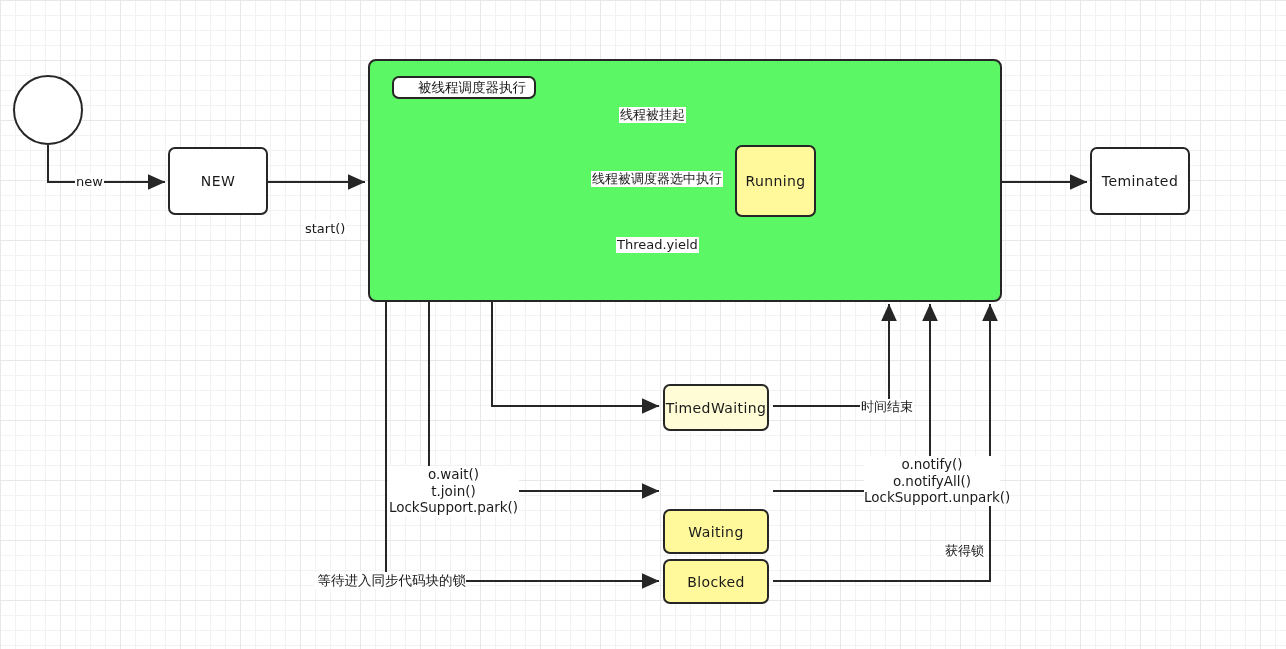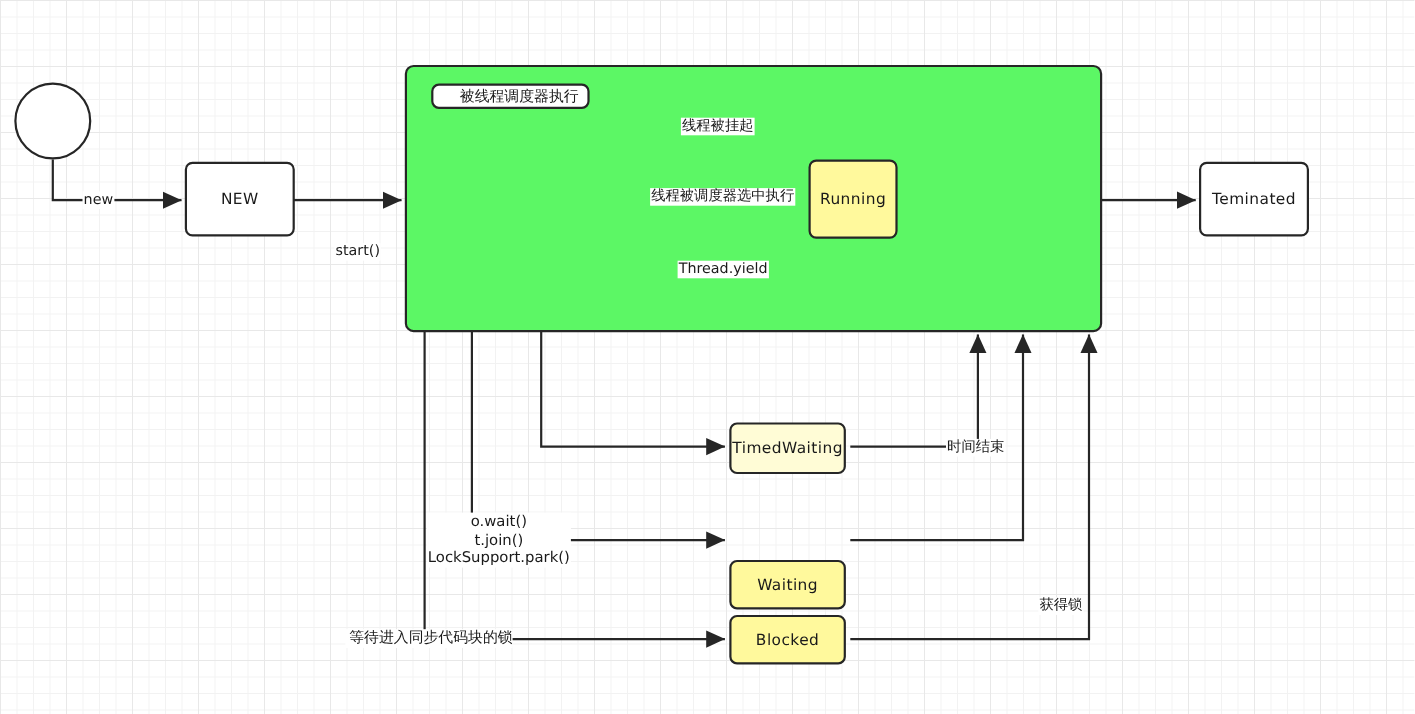--- a/index.html
+++ b/index.html
@@ -182,14 +182,19 @@
   <div class="mlabel center" style="left:388px; top:466px; width:131px;">
     <div>o.wait()</div>
     <div>t.join()</div>
     <div>LockSupport.park()</div>
   </div>
 
   <div class="mlabel center" style="left:314px; top:572px; width:152px;text-align:right;">
     <div>等待进入同步代码块的锁</div>
   </div>
 
+  <div class="mlabel center" style="left:864px; top:456px; width:136px;">
+    <div>o.notify()</div>
+    <div>o.notifyAll()</div>
+    <div>LockSupport.unpark()</div>
+  </div>
 
 </div>
 
 </body></html>

